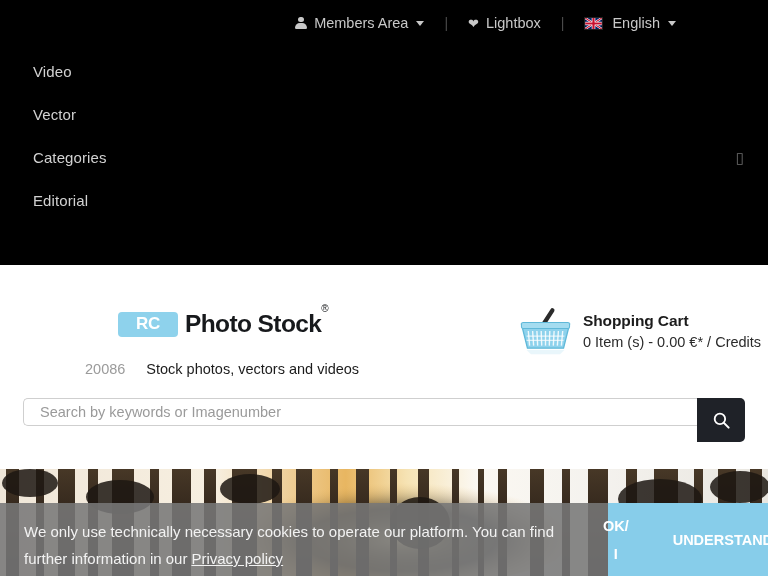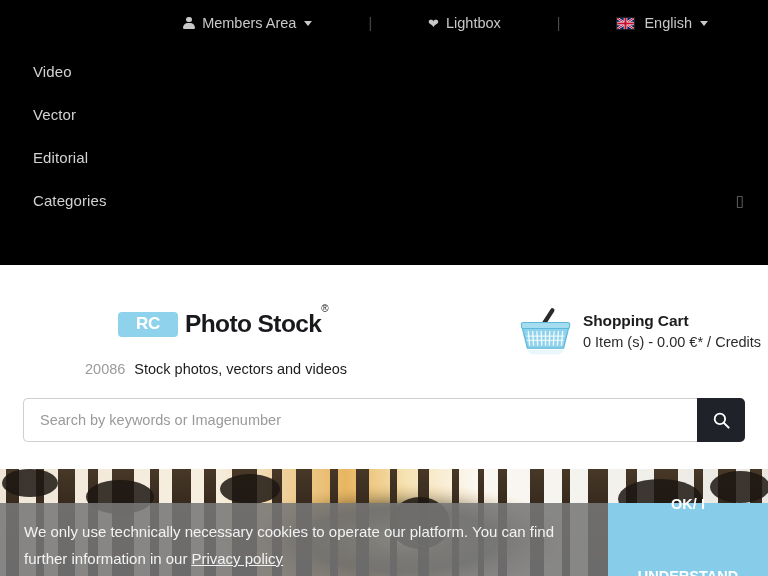--- a/index.html
+++ b/index.html
@@ -12,22 +12,21 @@
 
   
   .nav-panel {
     position:absolute; left:0; top:0; width:768px; height:265px;
     background:#000000;
   }
 
   .utility-bar {
     position:absolute; left:0; top:0; width:768px; height:46px;
     display:flex; align-items:center; justify-content:flex-end;
-    padding-right:60px;
-    gap:36px;
+    padding-right:92px;
   }
   .util-item {
     display:flex; align-items:center;
     color:#c8c8c8; font-size:14.5px; line-height:1;
     cursor:pointer; white-space:nowrap;
   }
   .util-sep {
     color:#4a4a4a; font-size:14px; margin:0 20px; user-select:none;
   }
   .person-icon {
@@ -88,21 +87,21 @@
   .brand-name {
     font-size:24.5px; font-weight:bold; color:#17191c; letter-spacing:-.6px;
     position:relative; white-space:nowrap;
   }
   .brand-name sup { font-size:10px; font-weight:normal; top:-11px; position:relative; }
 
   .tagline {
     position:absolute; left:85px; top:96px;
     display:flex; align-items:baseline; white-space:nowrap;
   }
-  .tagline .count { color:#9b9b9b; font-size:14.5px; margin-right:9px; }
+  .tagline .count { color:#9b9b9b; font-size:14.5px; margin-right:21px; }
   .tagline .txt { color:#1c1c1c; font-size:14.5px; }
 
   
   .cart {
     position:absolute; left:518px; top:305px;
     display:flex; align-items:center;
   }
   .basket { width:55px; height:52px; flex:none; margin-right:10px; }
   .cart-text { white-space:nowrap; }
   .cart-title {
@@ -110,21 +109,21 @@
     margin-bottom:4px; letter-spacing:-.1px;
   }
   .cart-sub { font-size:14.5px; color:#2b2b2b; }
 
   
   .search-wrap {
     position:absolute; left:23px; top:398px;
     width:722px; height:44px; display:flex;
   }
   .search-input {
-    flex:1; height:44px; border:1px solid #cfcfcf; border-right:none;
+    flex:1; height:28px; border:1px solid #cfcfcf; border-right:none;
     border-radius:5px 0 0 5px; padding:4px 16px;
     font-family:"Liberation Sans", sans-serif; font-size:14.5px;
     color:#333; outline:none; background:#fff;
   }
   .search-input::placeholder { color:#9a9a9a; }
   .search-btn {
     width:48px; height:44px; background:#1f2228; border:none;
     border-radius:0 5px 5px 0; cursor:pointer;
     display:flex; align-items:center; justify-content:center;
   }
@@ -144,21 +143,21 @@
     width:608px; height:87px; background:rgba(119,119,119,.88);
     padding:15px 26px 0 24px;
     color:#f2f2f2; font-size:15px; line-height:27px;
   }
   .cookie-link {
     color:#f2f2f2; text-decoration:underline; cursor:pointer;
     padding-left:4px;
   }
   .cookie-btn {
     width:160px; height:73px; background:#87cdea;
-    display:flex; flex-direction:column; align-items:center;
+    display:flex; flex-direction:row; align-items:center;
     justify-content:center; cursor:pointer;
     color:#ffffff; font-size:14.5px; font-weight:bold; line-height:28px;
     text-align:center;
     gap:44px;
   }
 </style>
 </head>
 <body>
 
 <div class="nav-panel">
@@ -194,25 +193,25 @@
   </div>
 
   <div class="main-menu">
     <div class="menu-row">
       <span class="lbl">Video</span>
     </div>
     <div class="menu-row">
       <span class="lbl">Vector</span>
     </div>
     <div class="menu-row">
-      <span class="lbl">Editorial</span>
-    </div>
-    <div class="menu-row">
       <span class="lbl">Categories</span>
       <span class="tofu">▯</span>
+    </div>
+    <div class="menu-row">
+      <span class="lbl">Editorial</span>
     </div>
   </div>
 </div>
 
 <div class="white-head">
 
   <div class="brand">
     <div class="brand-line">
       <span class="rc-box">
         <span>RC</span>

